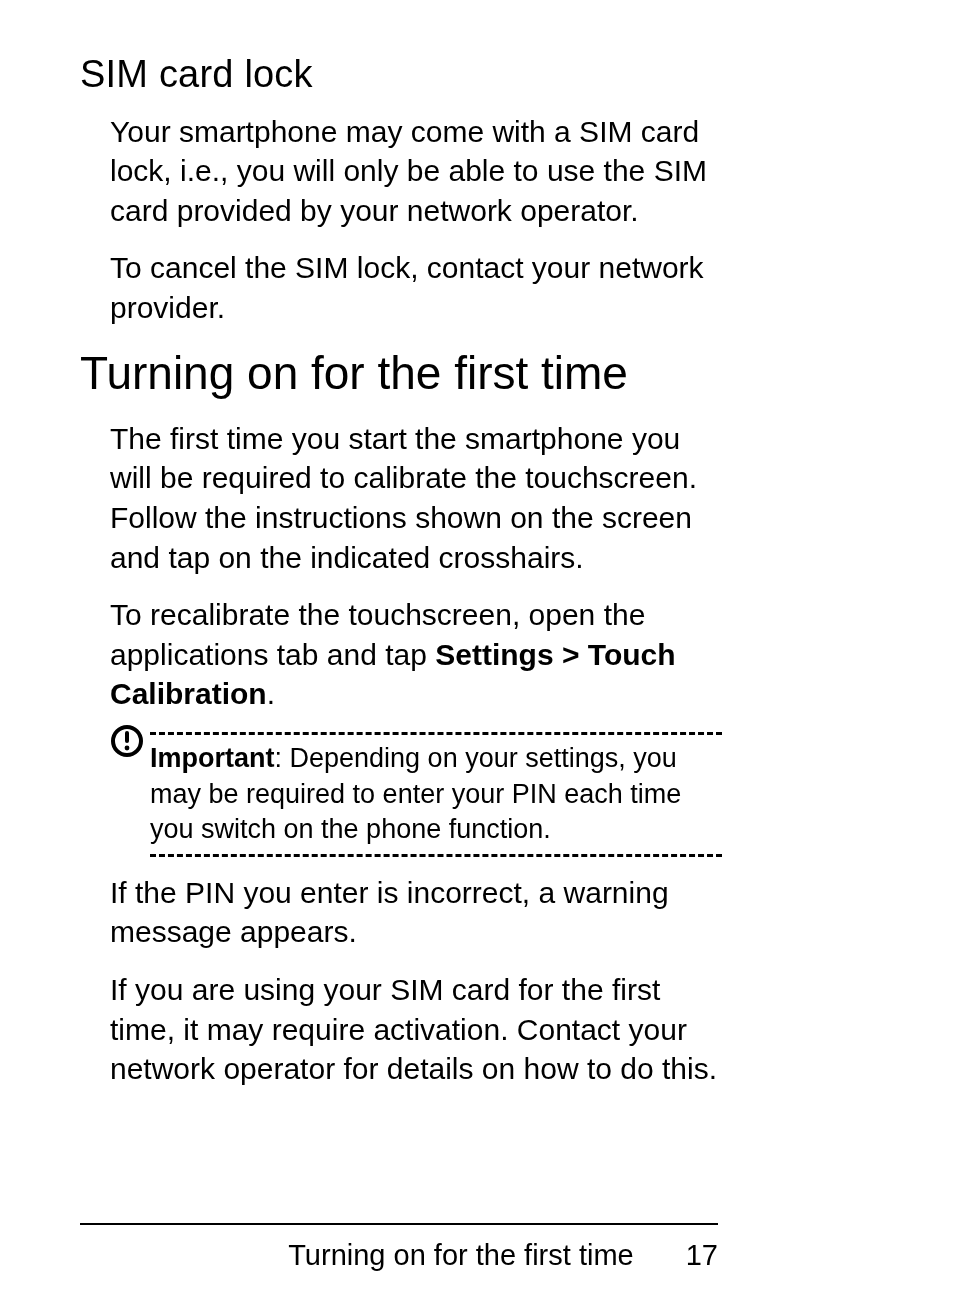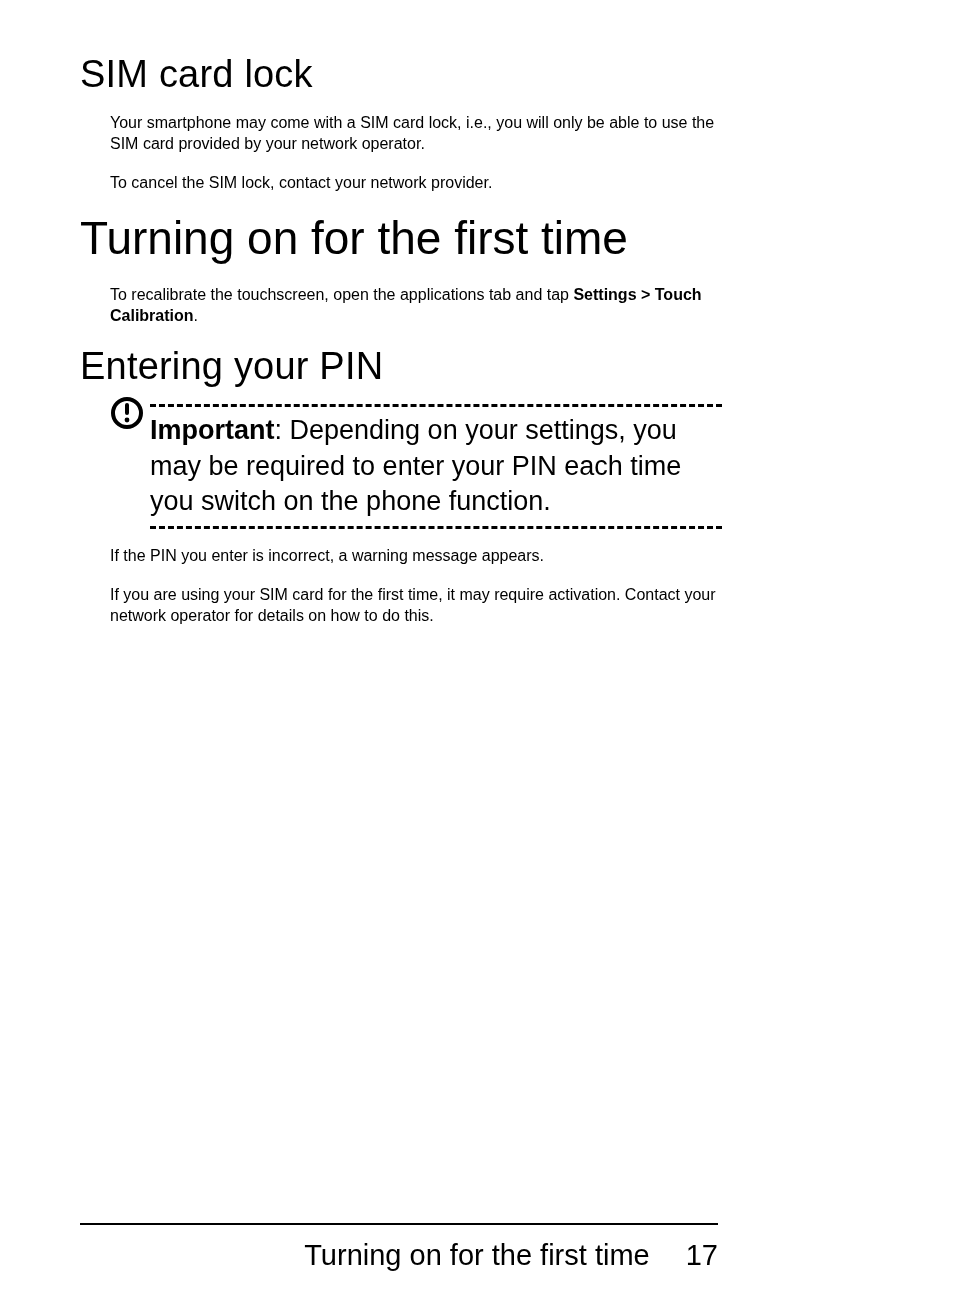--- a/index.html
+++ b/index.html
@@ -23,21 +23,21 @@
     line-height: 1.2;
     letter-spacing: 0.2px;
   }
   h1 {
     font-size: 46px;
     font-weight: 400;
     margin: 18px 0 18px 0;
     line-height: 1.2;
   }
   p.body {
-    font-size: 16px;
+    font-size: 30px;
     line-height: 1.32;
     margin: 0 0 18px 0;
     padding-left: 30px;
   }
   .bold { font-weight: 700; }
   .note-block {
     margin: 8px 0 16px 30px;
     position: relative;
   }
   .note-icon {
@@ -61,38 +61,38 @@
   .footer {
     position: absolute;
     left: 80px;
     right: 76px;
     bottom: 44px;
     border-top: 2px solid #000000;
     padding-top: 14px;
     text-align: right;
     font-size: 29px;
   }
-  .footer .pn { display: inline-block; margin-left: 28px; text-align: center; }
+  .footer .pn { display: inline-block; margin-left: 44px; text-align: center; }
 </style>
 </head>
 <body>
 
 <div class="page">
 
   <h2>SIM card lock</h2>
   <p class="body">Your smartphone may come with a SIM card lock, i.e., you will only be able to use the SIM card provided by your network operator.</p>
   <p class="body">To cancel the SIM lock, contact your network provider.</p>
 
   <h1>Turning on for the first time</h1>
 
+  <p class="body">The first time you start the smartphone you will be required to calibrate the touchscreen. Follow the instructions shown on the screen and tap on the indicated crosshairs.</p>
   <p class="body">
     <span>To recalibrate the touchscreen, open the applications tab and tap </span><span class="bold">Settings &gt; Touch Calibration</span><span>.</span>
   </p>
 
-  <h2>Entering your PIN</h2>
 
   <div class="note-block">
     <span class="note-icon">
       <svg viewBox="0 0 34 34" width="34" height="34">
         <circle cx="17" cy="17" r="14" fill="none" stroke="#000" stroke-width="4"></circle>
         <rect x="15" y="7" width="4" height="12" rx="2" fill="#000"></rect>
         <circle cx="17" cy="24" r="2.4" fill="#000"></circle>
       </svg>
     </span>
     <hr class="dashed">

